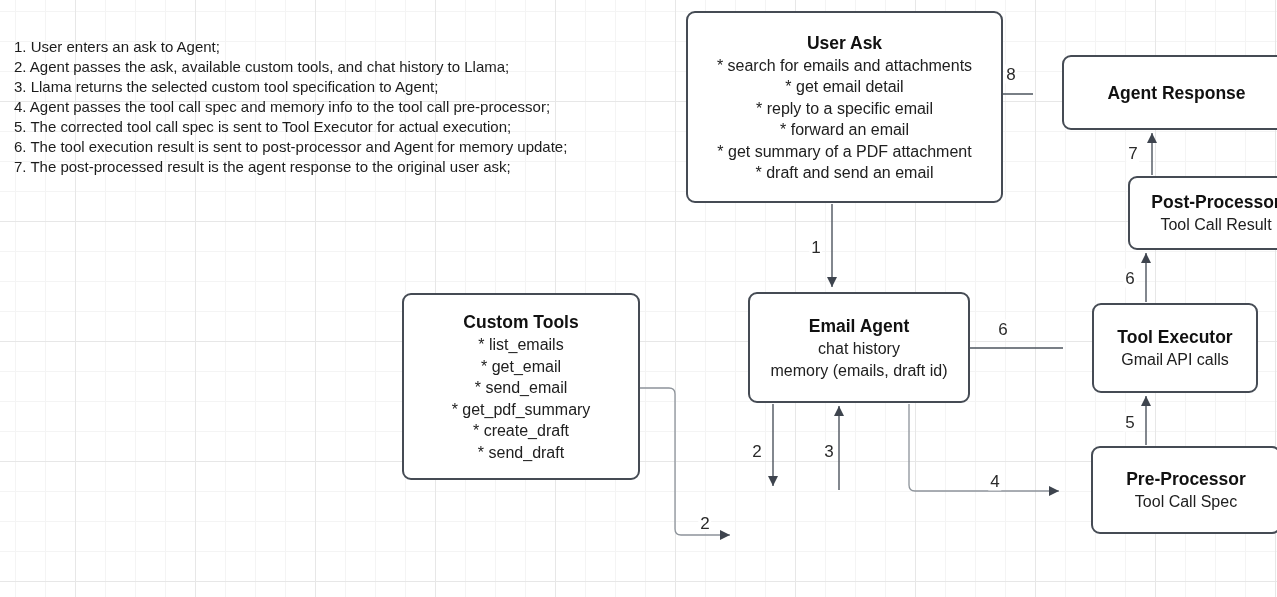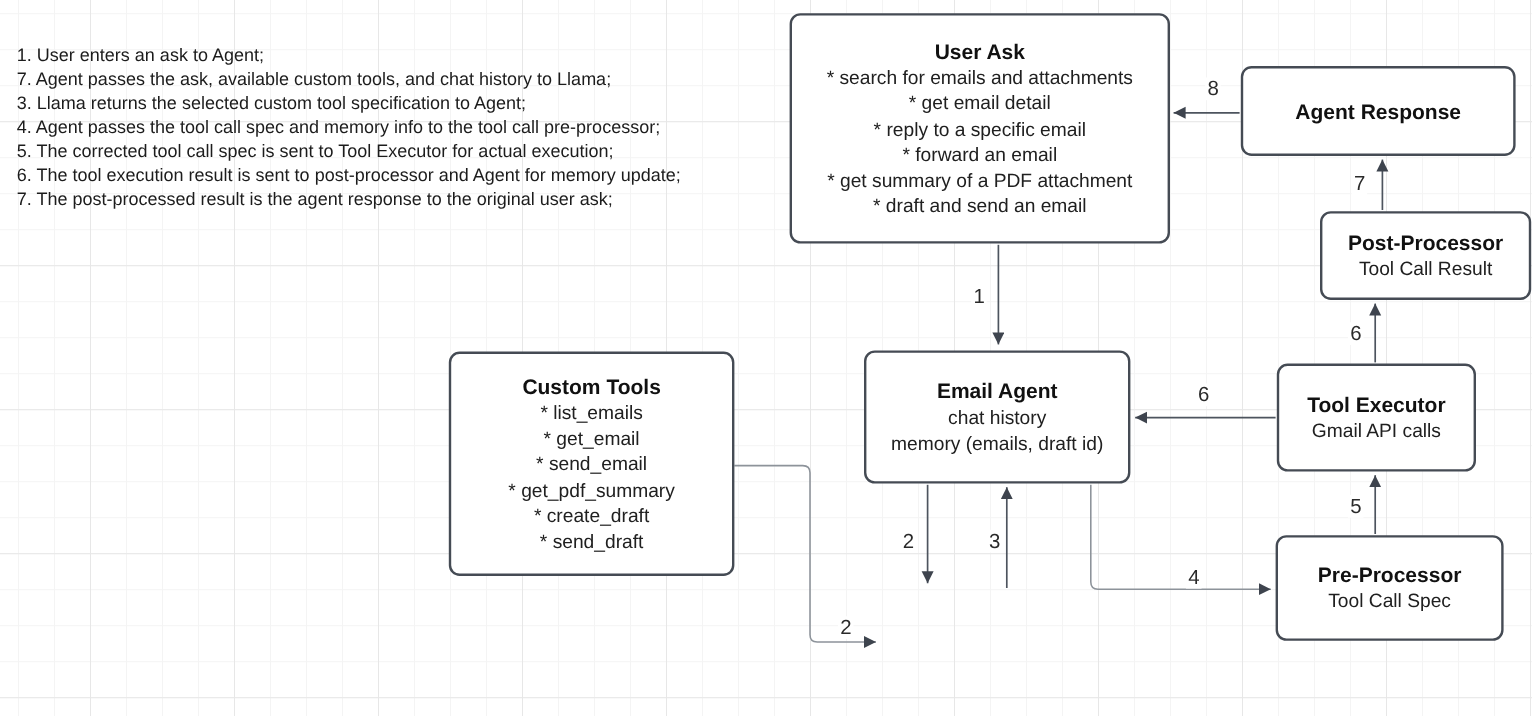--- a/index.html
+++ b/index.html
@@ -28,38 +28,39 @@
   .edge-dark{stroke:#4d545e;stroke-width:1.4;fill:none;}
   .edge-light{stroke:#8d939a;stroke-width:1.3;fill:none;}
   .node{
     position:absolute;box-sizing:border-box;
     background:#ffffff;
     border:2px solid #454b54;
     border-radius:9px;
     display:flex;flex-direction:column;
     justify-content:center;align-items:center;
     text-align:center;
+    margin-left:28px;
   }
   .node .title{font-weight:bold;font-size:17.5px;line-height:24px;color:#111;}
   .node .line{font-size:16px;line-height:21.5px;color:#202020;text-align:center;}
   .edge-label{
     position:absolute;transform:translate(-50%,-50%);
     font-size:17px;color:#2a2a2a;
     background:rgba(255,255,255,0.92);
     padding:0 2px;line-height:19px;
   }
 </style>
 </head>
 <body>
 
 <div class="canvas">
 
   <div class="notes">
     <div>1. User enters an ask to Agent;</div>
-    <div>7. Agent passes the ask, available custom tools, and chat history to Llama;</div>
+    <div>2. Agent passes the ask, available custom tools, and chat history to Llama;</div>
     <div>3. Llama returns the selected custom tool specification to Agent;</div>
     <div>4. Agent passes the tool call spec and memory info to the tool call pre-processor;</div>
     <div>5. The corrected tool call spec is sent to Tool Executor for actual execution;</div>
     <div>6. The tool execution result is sent to post-processor and Agent for memory update;</div>
     <div>7. The post-processed result is the agent response to the original user ask;</div>
   </div>
 
   <svg class="wires" width="1277" height="597" viewBox="0 0 1277 597">
     <defs>
       <marker id="ah" markerUnits="userSpaceOnUse" markerWidth="12" markerHeight="12" refX="10" refY="5" orient="auto">

